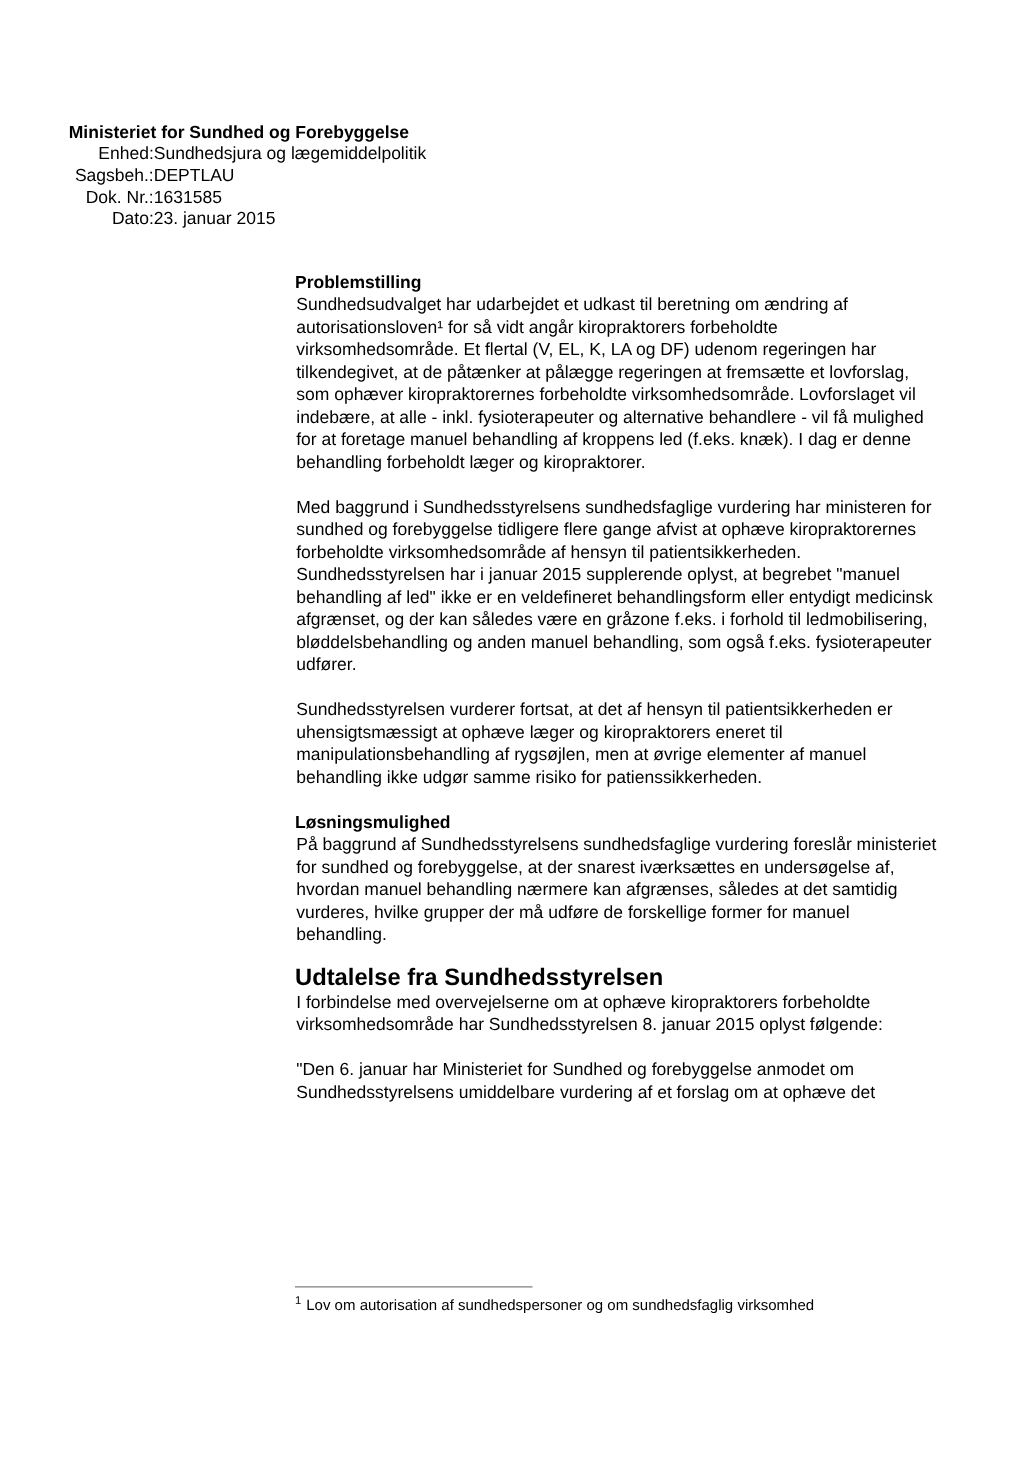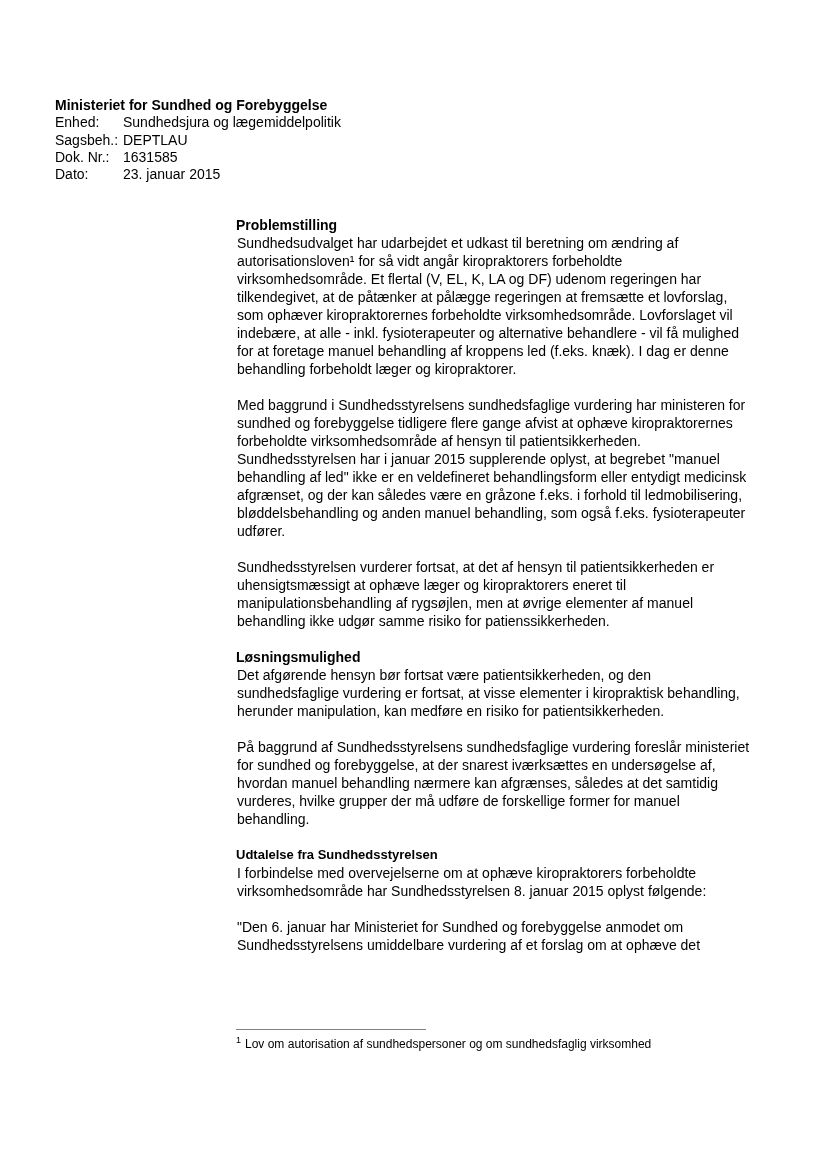--- a/index.html
+++ b/index.html
@@ -27,20 +27,21 @@
   .ministry {
     font-weight: bold;
     margin-top: 40px;
   }
   .lh-row {
     display: flex;
   }
   .lh-label {
     width: 68px;
     flex: 0 0 68px;
+    text-align: right;
   }
   
   .docbody {
     position: absolute;
     left: 236px;
     top: 216px;
     width: 580px;
     font-size: 14px;
     line-height: 18px;
   }
@@ -126,30 +127,27 @@
 behandling af led" ikke er en veldefineret behandlingsform eller entydigt medicinsk
 afgrænset, og der kan således være en gråzone f.eks. i forhold til ledmobilisering,
 bløddelsbehandling og anden manuel behandling, som også f.eks. fysioterapeuter
 udfører.</p>
     <p class="para">Sundhedsstyrelsen vurderer fortsat, at det af hensyn til patientsikkerheden er
 uhensigtsmæssigt at ophæve læger og kiropraktorers eneret til
 manipulationsbehandling af rygsøjlen, men at øvrige elementer af manuel
 behandling ikke udgør samme risiko for patienssikkerheden.</p>
 
     <h2 class="section-heading" style="font-size:14px;">Løsningsmulighed</h2>
-    <p class="para">Det afgørende hensyn bør fortsat være patientsikkerheden, og den
-sundhedsfaglige vurdering er fortsat, at visse elementer i kiropraktisk behandling,
-herunder manipulation, kan medføre en risiko for patientsikkerheden.</p>
     <p class="para">På baggrund af Sundhedsstyrelsens sundhedsfaglige vurdering foreslår ministeriet
 for sundhed og forebyggelse, at der snarest iværksættes en undersøgelse af,
 hvordan manuel behandling nærmere kan afgrænses, således at det samtidig
 vurderes, hvilke grupper der må udføre de forskellige former for manuel
 behandling.</p>
 
-    <h2 class="section-heading" style="font-size:13px;">Udtalelse fra Sundhedsstyrelsen</h2>
+    <h2 class="section-heading" style="font-size:19px;">Udtalelse fra Sundhedsstyrelsen</h2>
     <p class="para">I forbindelse med overvejelserne om at ophæve kiropraktorers forbeholdte
 virksomhedsområde har Sundhedsstyrelsen 8. januar 2015 oplyst følgende:</p>
     <p class="para">"Den 6. januar har Ministeriet for Sundhed og forebyggelse anmodet om
 Sundhedsstyrelsens umiddelbare vurdering af et forslag om at ophæve det</p>
   </div>
 
   <div class="footnote">
     <div class="footnote-rule"></div>
     <div>
       <span class="footnote-marker">1</span><span class="footnote-text">Lov om autorisation af sundhedspersoner og om sundhedsfaglig virksomhed</span>

